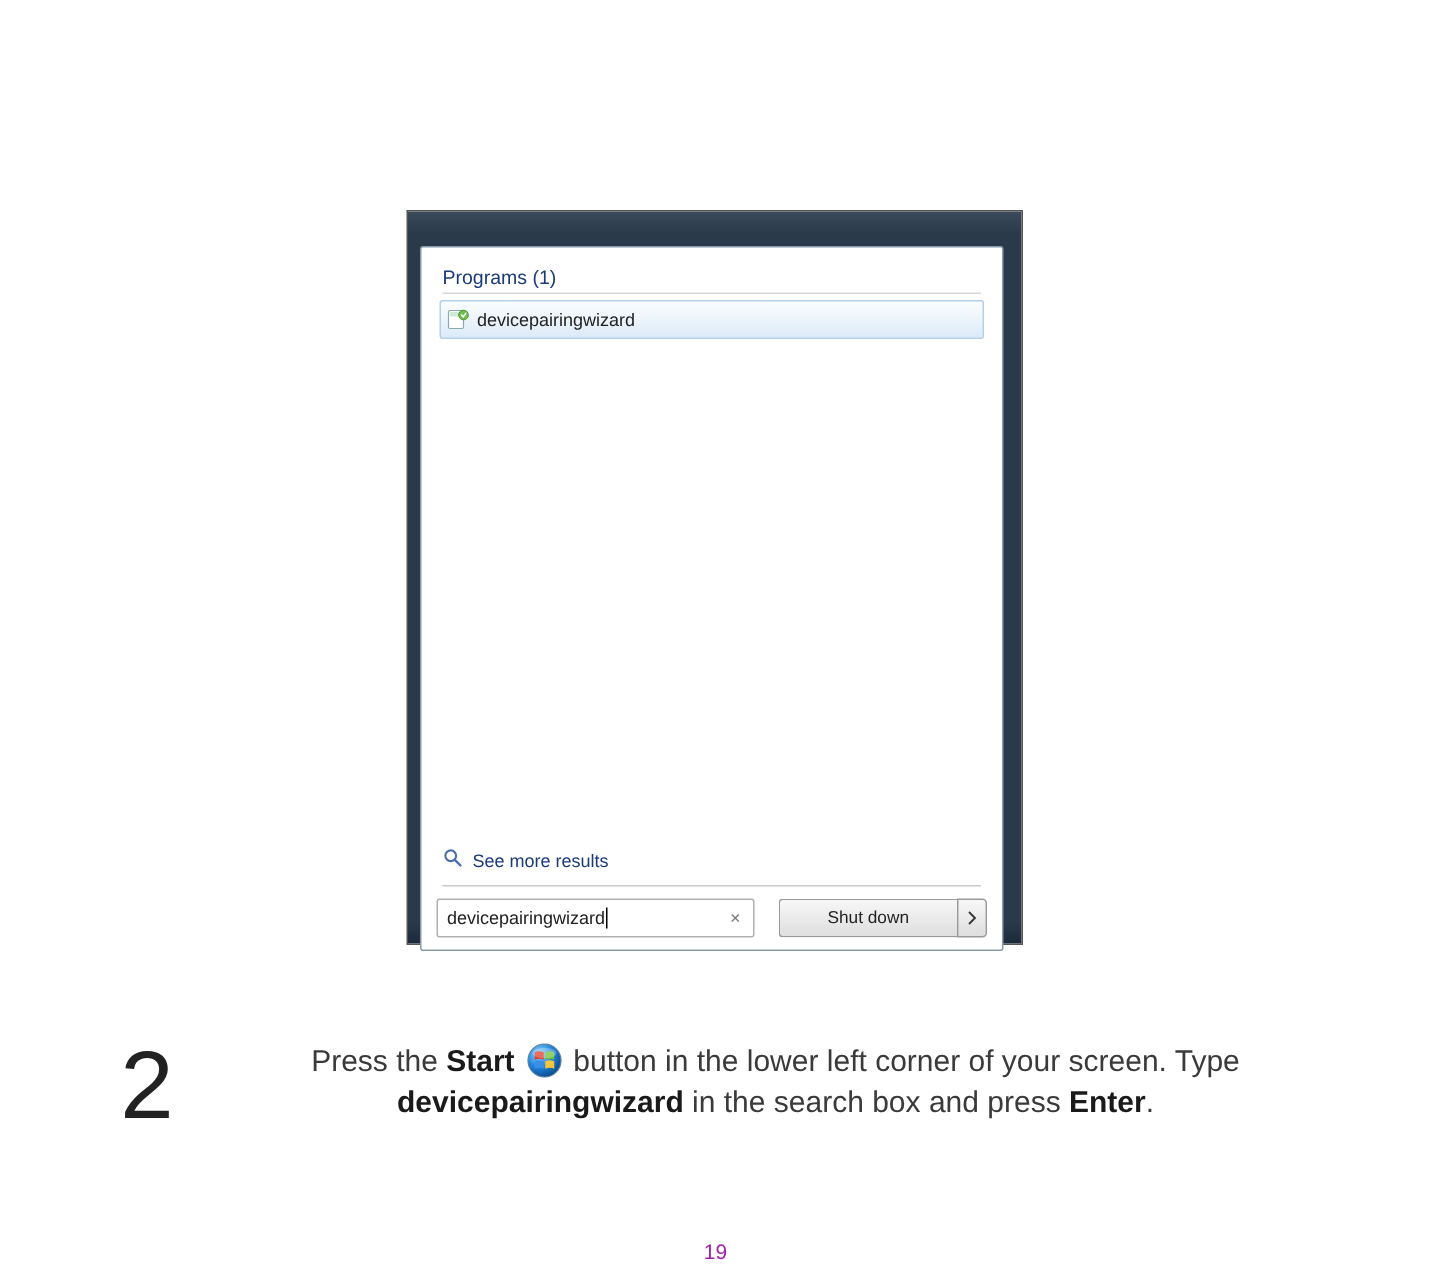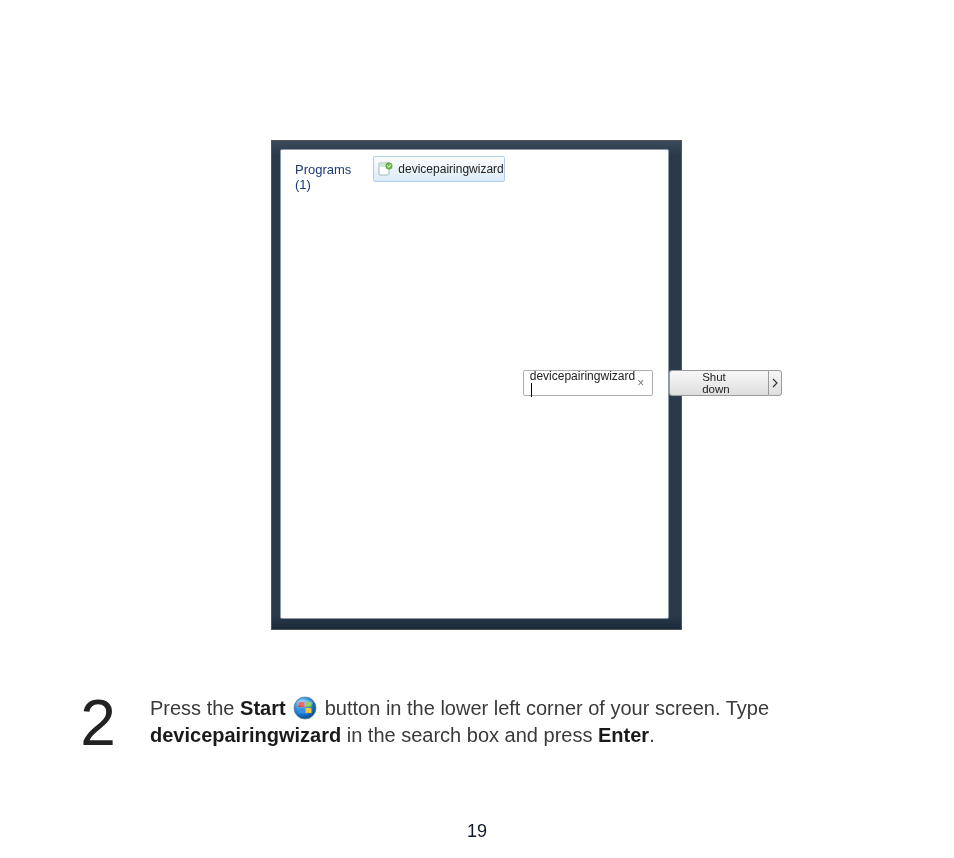--- a/index.html
+++ b/index.html
@@ -21,22 +21,23 @@
       background: linear-gradient(to bottom, #3a4a5a 0%, #2a3a4a 3%, #2a3a4a 97%, #1a2a3a 100%);
       padding: 8px 12px 10px 8px;
     }
     .start-panel {
       width: 100%;
       height: 100%;
       background: #ffffff;
       border: 1px solid #8a9aa8;
       border-radius: 2px;
       display: flex;
-      flex-direction: row;
+      flex-direction: column;
       padding: 6px 8px 8px 8px;
+      margin-top: 15px;
     }
     .section-header {
       color: #1a3a7a;
       font-size: 13px;
       margin: 6px 6px 3px 6px;
     }
     .divider {
       height: 1px;
       background: #d6d6d6;
       margin: 0 6px 4px 6px;
@@ -154,41 +155,42 @@
       font-weight: 400;
       color: #222;
       line-height: 0.9;
       width: 56px;
       text-align: center;
     }
     .instruction-text {
       font-family: "Century Gothic", "Avant Garde", Arial, sans-serif;
       font-size: 20px;
       color: #3a3a3a;
+      text-align: center;
       flex: 1;
       line-height: 1.35;
     }
     .instruction-text .bold { font-weight: 700; color: #1a1a1a; }
     .start-orb {
       display: inline-block;
       width: 24px;
       height: 24px;
       vertical-align: -5px;
       margin: 0 2px;
     }
     .start-orb svg { width: 24px; height: 24px; }
     .page-number {
       position: absolute;
       left: 0;
       right: 0;
       bottom: 16px;
       text-align: center;
       font-family: "Century Gothic", Arial, sans-serif;
-      font-size: 18px;
-      color: #0f172a;
+      font-size: 14px;
+      color: #a21caf;
     }
   </style>
 </head>
 <body>
 
 <div class="screenshot-wrap">
   <div class="start-panel">
     <div class="section-header">Programs (1)</div>
     <div class="divider"></div>
     <div class="result-row">
@@ -196,20 +198,29 @@
         <svg viewBox="0 0 16 16">
           <rect x="1" y="2" width="10" height="12" rx="1" fill="#ffffff" stroke="#8aa" stroke-width="0.8"></rect>
           <rect x="2" y="3" width="8" height="3" fill="#cfe8d8"></rect>
           <circle cx="11" cy="5" r="3.2" fill="#6fbf4a" stroke="#3f8f2a" stroke-width="0.6"></circle>
           <path d="M9.6 5 L10.8 6.2 L12.6 3.8" fill="none" stroke="#fff" stroke-width="1" stroke-linecap="round"></path>
         </svg>
       </span>
       <span>devicepairingwizard</span>
     </div>
     <div class="spacer"></div>
+    <div class="see-more">
+      <span class="mag-icon">
+        <svg viewBox="0 0 14 14">
+          <circle cx="5.5" cy="5.5" r="3.6" fill="none" stroke="#4a6faa" stroke-width="1.4"></circle>
+          <line x1="8.2" y1="8.2" x2="12" y2="12" stroke="#4a6faa" stroke-width="1.6" stroke-linecap="round"></line>
+        </svg>
+      </span>
+      <span>See more results</span>
+    </div>
     <div class="bottom-divider"></div>
     <div class="bottom-row">
       <div class="search-box">
         <span class="search-text"><span>devicepairingwizard</span><span class="search-caret"></span></span>
         <span class="search-clear">×</span>
       </div>
       <div class="shutdown-group">
         <div class="shutdown-btn">
           <span>Shut down</span>
         </div>

